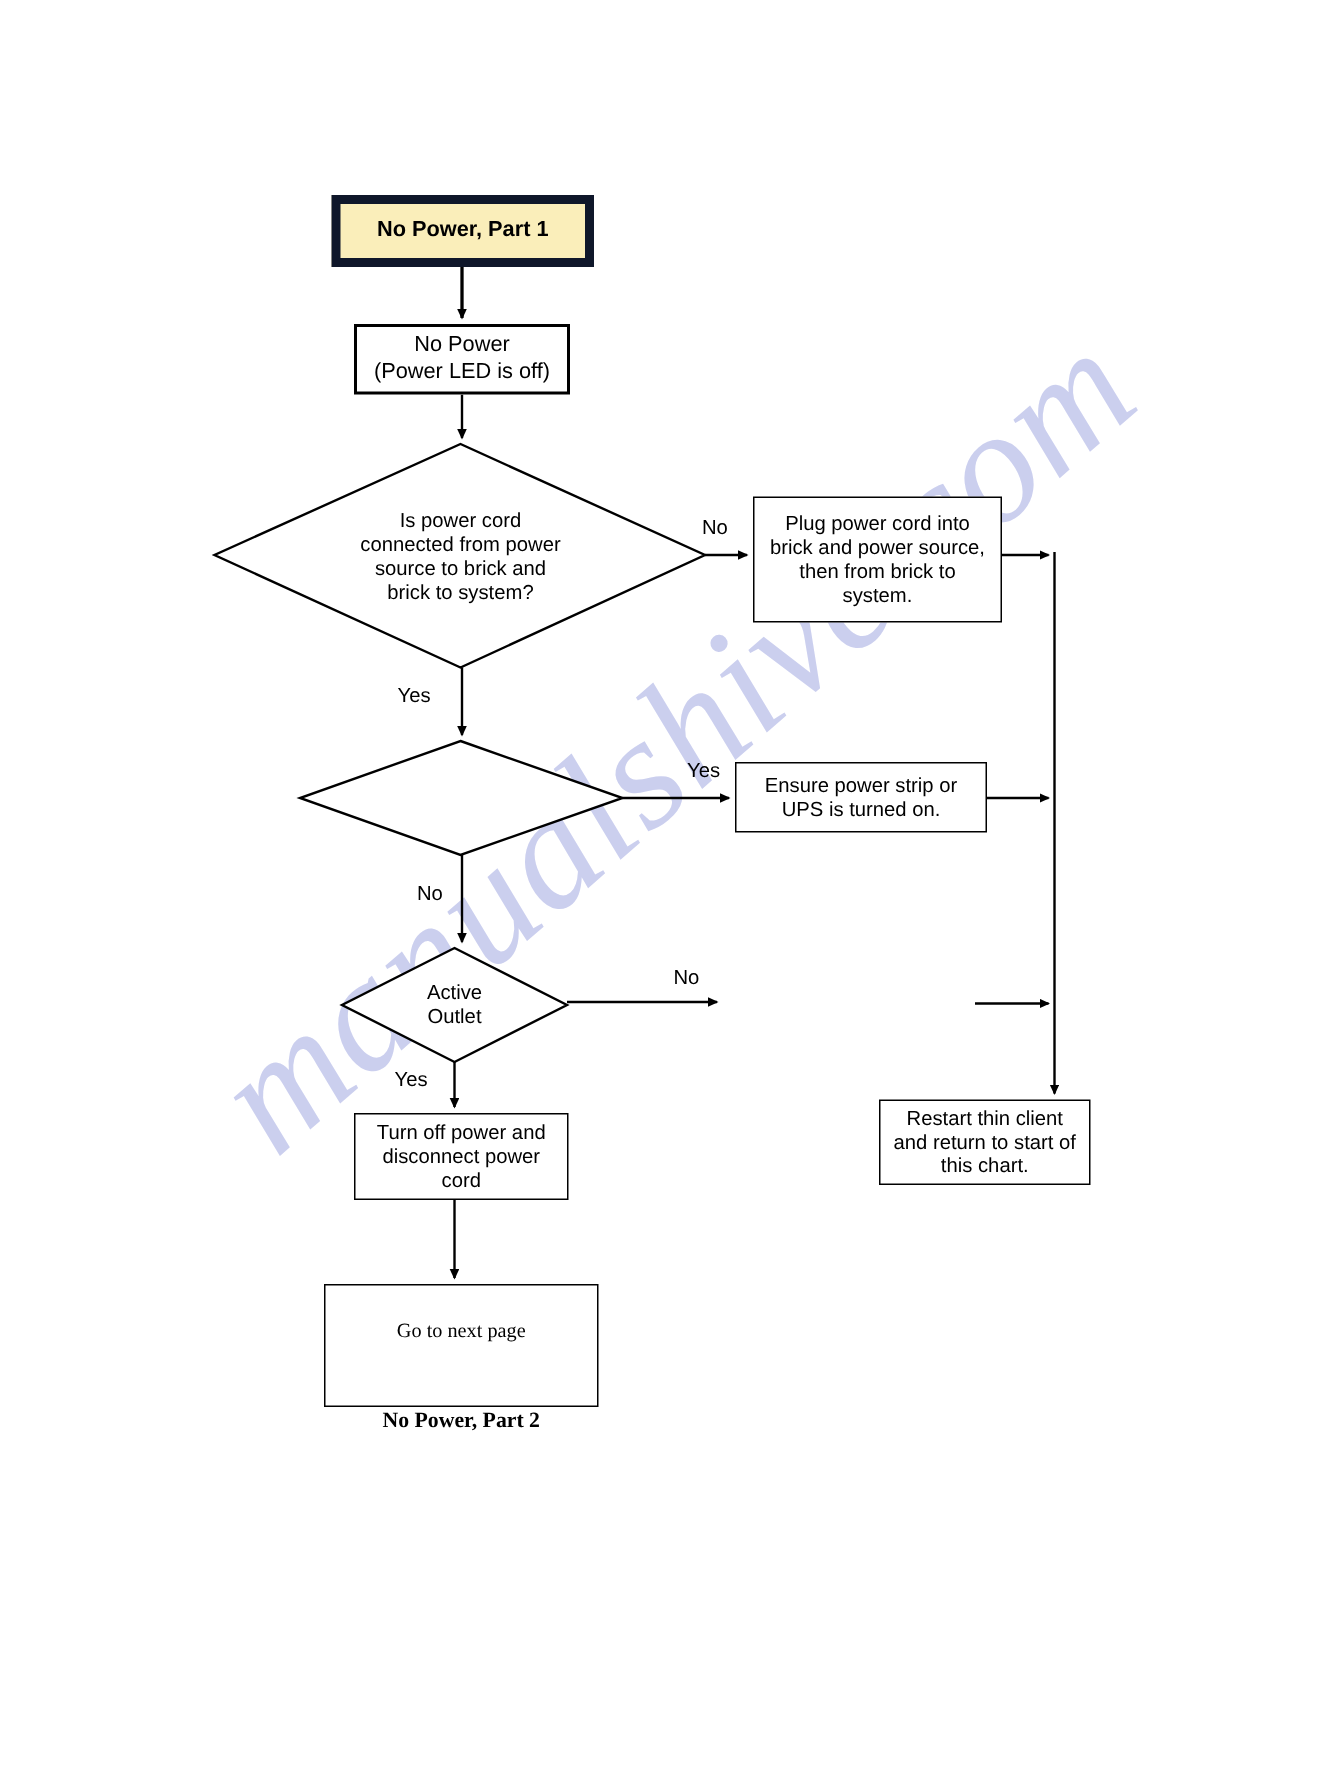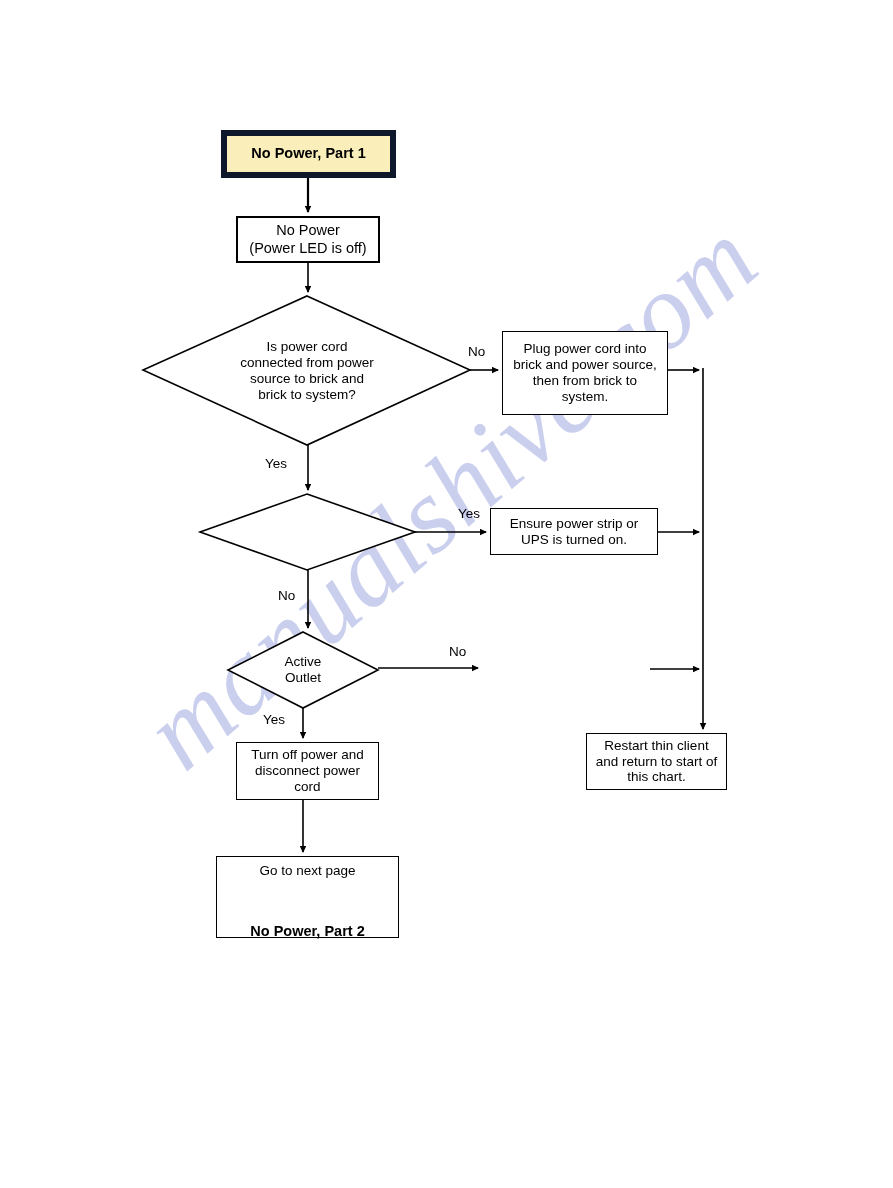--- a/index.html
+++ b/index.html
@@ -192,21 +192,21 @@
     <span>disconnect power</span>
     <span>cord</span>
   </div>
 
   <div class="node proc-box" style="left:586px; top:733px; width:141px; height:57px;">
     <span>Restart thin client</span>
     <span>and return to start of</span>
     <span>this chart.</span>
   </div>
 
-  <div class="node proc-box" style="left:216px; top:856px; width:183px; height:82px; justify-content:flex-start; padding-top:6px;">
+  <div class="node proc-box" style="left:216px; top:856px; width:183px; height:82px; justify-content:flex-start; padding-top:22px;font-family:Liberation Serif, serif;">
     <span>Go to next page</span>
     <span class="spacer-gap"></span>
     <span style="font-weight:bold; font-size:14.5px;margin-top:44px;">No Power, Part 2</span>
   </div>
 
   <div class="edge-label" style="left:468px; top:344px;">No</div>
   <div class="edge-label" style="left:265px; top:456px;">Yes</div>
   <div class="edge-label" style="left:458px; top:506px;">Yes</div>
   <div class="edge-label" style="left:278px; top:588px;">No</div>
   <div class="edge-label" style="left:449px; top:644px;">No</div>

